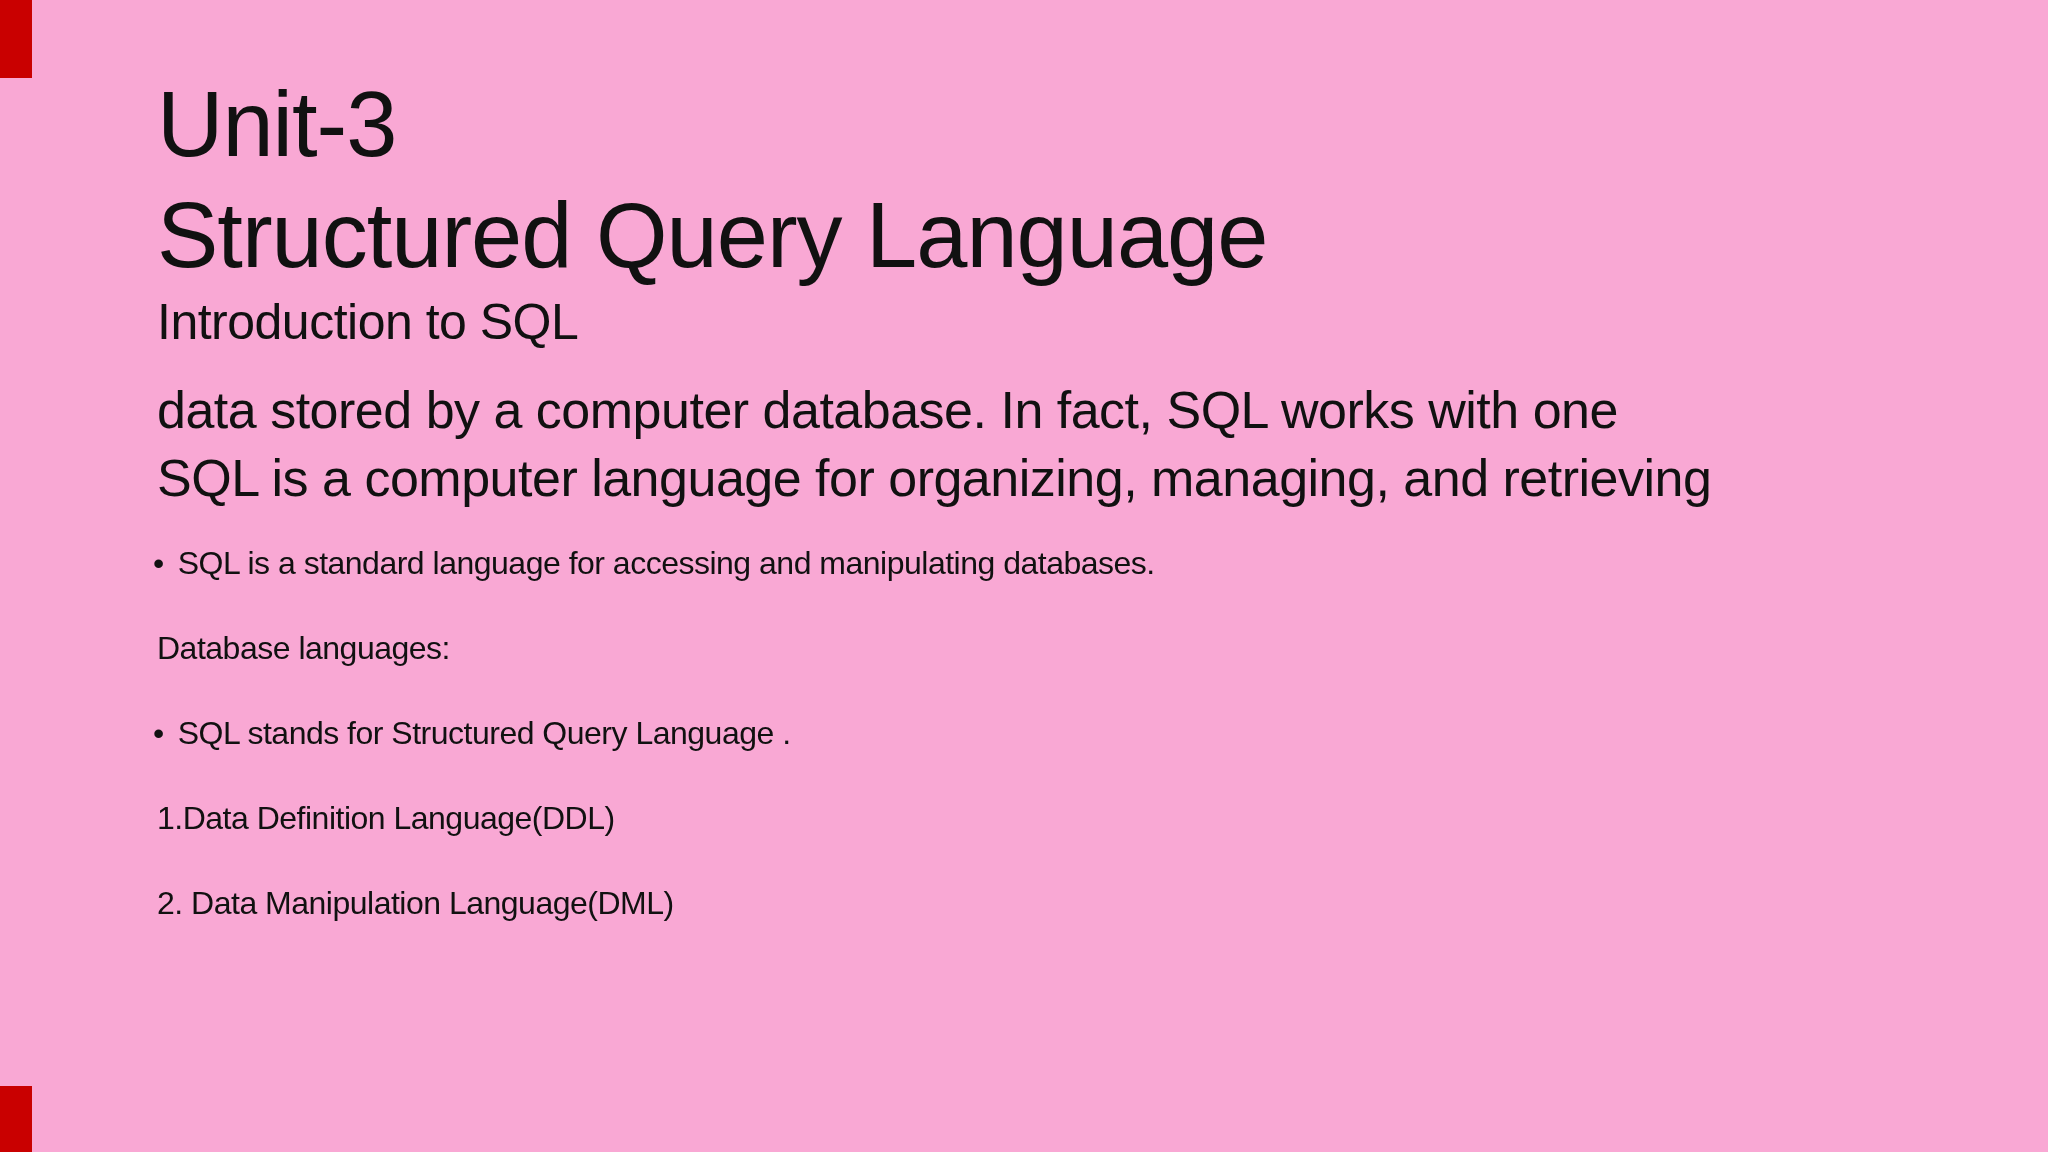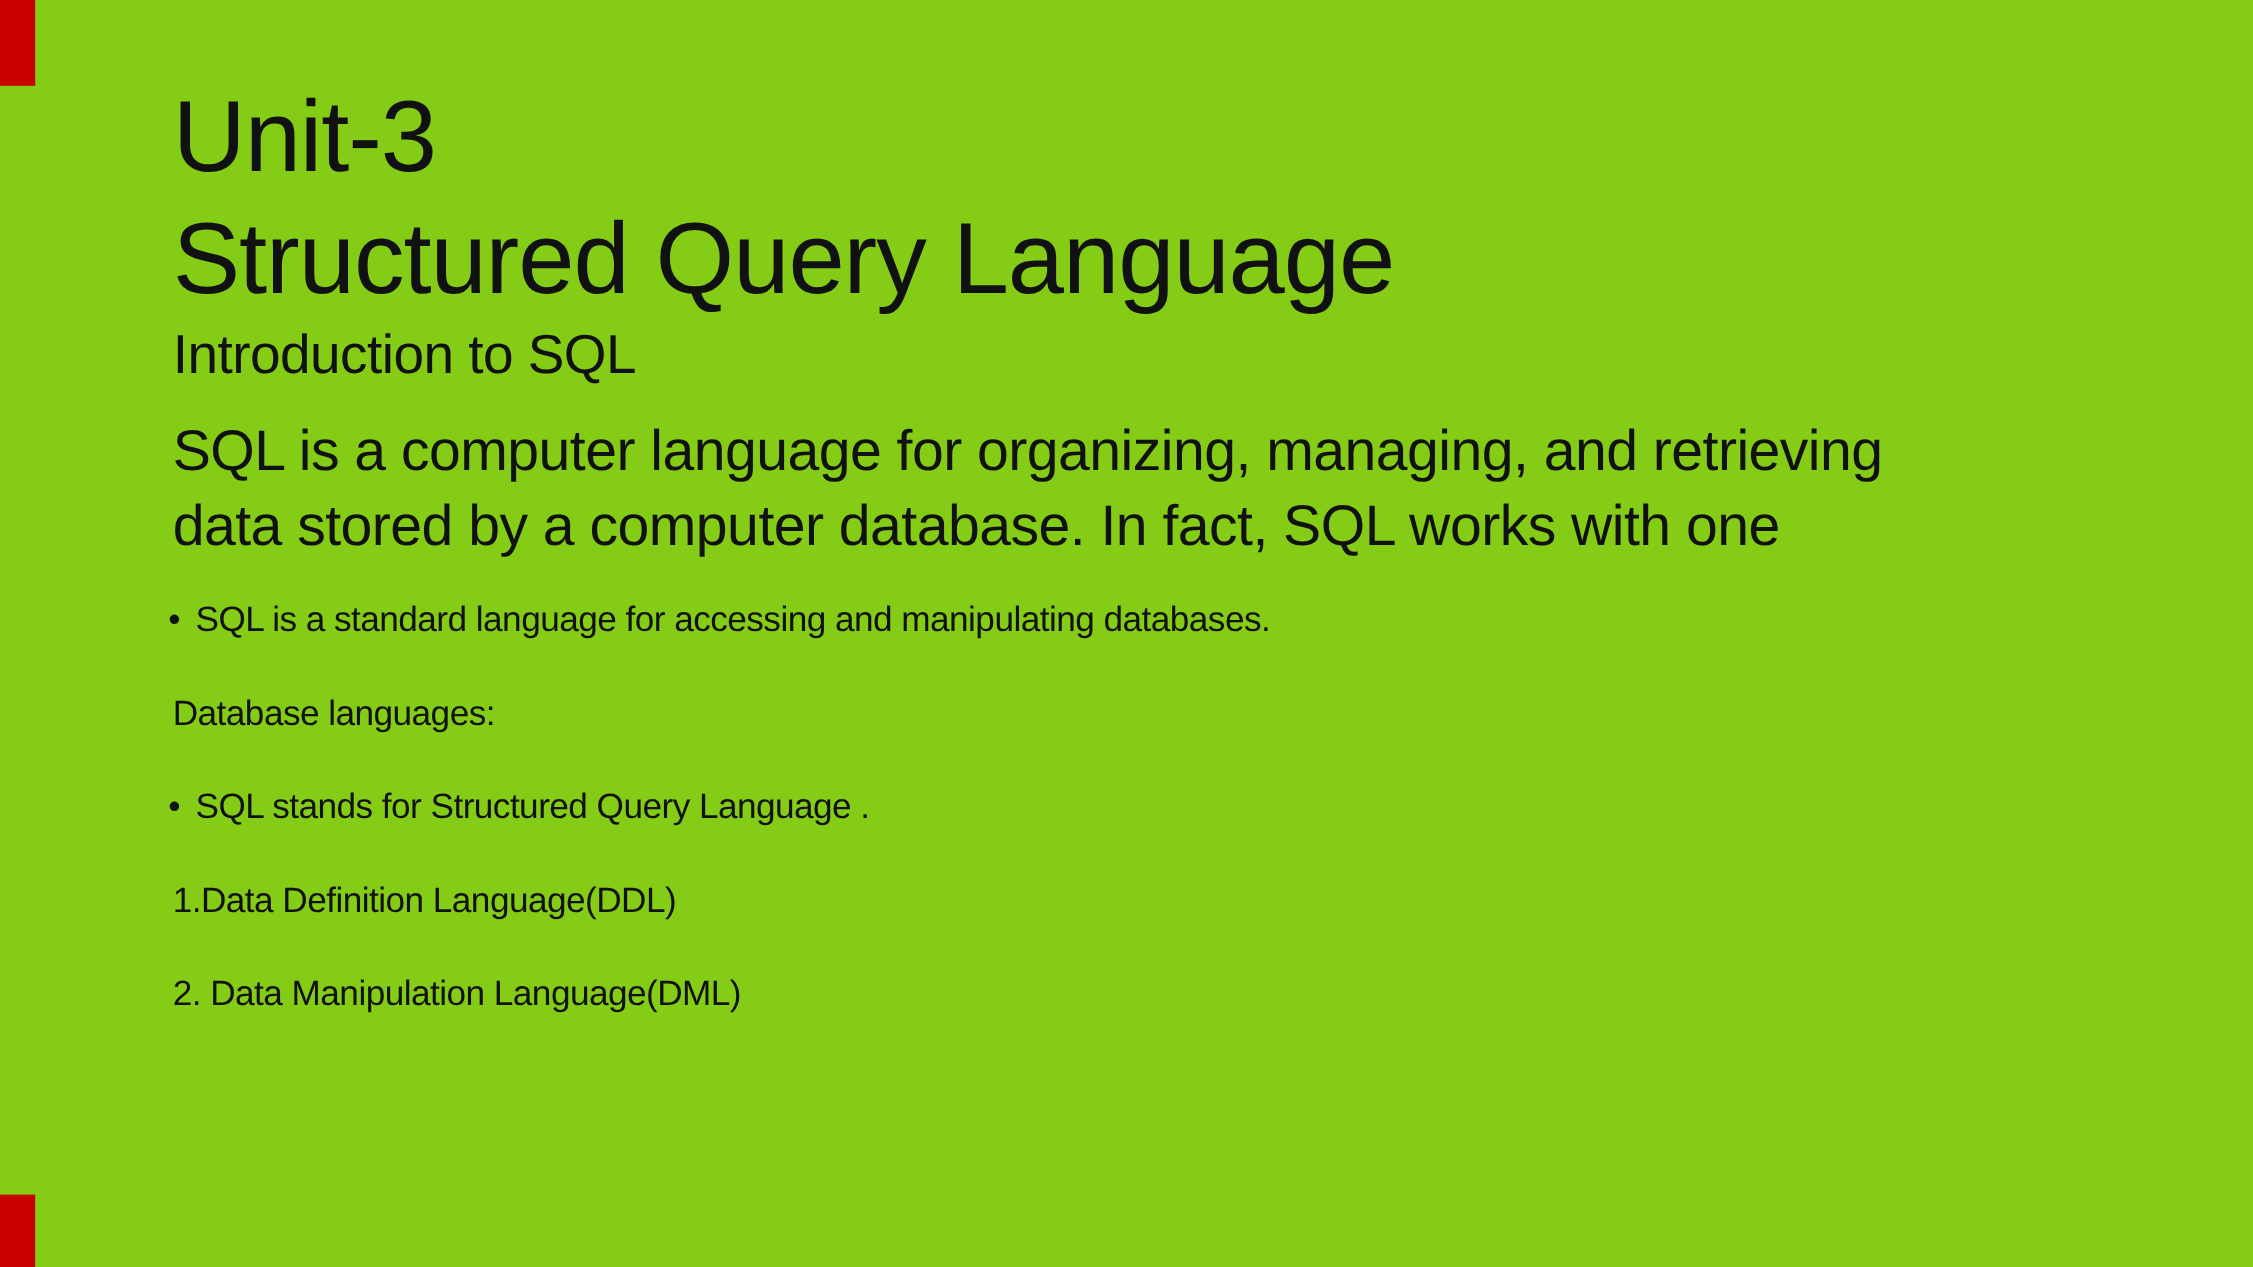--- a/index.html
+++ b/index.html
@@ -11,21 +11,21 @@
     width: 2048px;
     height: 1152px;
     position: relative;
     overflow: hidden;
     font-family: "Liberation Sans", sans-serif;
     color: #111111;
   }
   .slide {
     position: absolute;
     inset: 0;
-    background: #84cc16;
+    background: #f9a8d4;
   }
   .edge-marker {
     position: absolute;
     left: 0;
     width: 32px;
     background: #c90000;
   }
   .edge-marker.top { top: 0; height: 78px; }
   .edge-marker.bottom { bottom: 0; height: 66px; }
 
@@ -84,22 +84,22 @@
   <div class="content">
 
     <div class="title-block">
       <div>Unit-3</div>
       <div>Structured Query Language</div>
     </div>
 
     <div class="heading">Introduction to SQL</div>
 
     <div class="para">
+      <div class="pline">data stored by a computer database. In fact, SQL works with one</div>
       <div class="pline">SQL is a computer language for organizing, managing, and retrieving</div>
-      <div class="pline">data stored by a computer database. In fact, SQL works with one</div>
     </div>
 
     <div class="body-line bullet-item">
       <span class="bullet-glyph">•</span><span>SQL is a standard language for accessing and manipulating databases.</span>
     </div>
 
     <div class="body-line">Database languages:</div>
 
     <div class="body-line bullet-item">
       <span class="bullet-glyph">•</span><span>SQL stands for Structured Query Language .</span>

